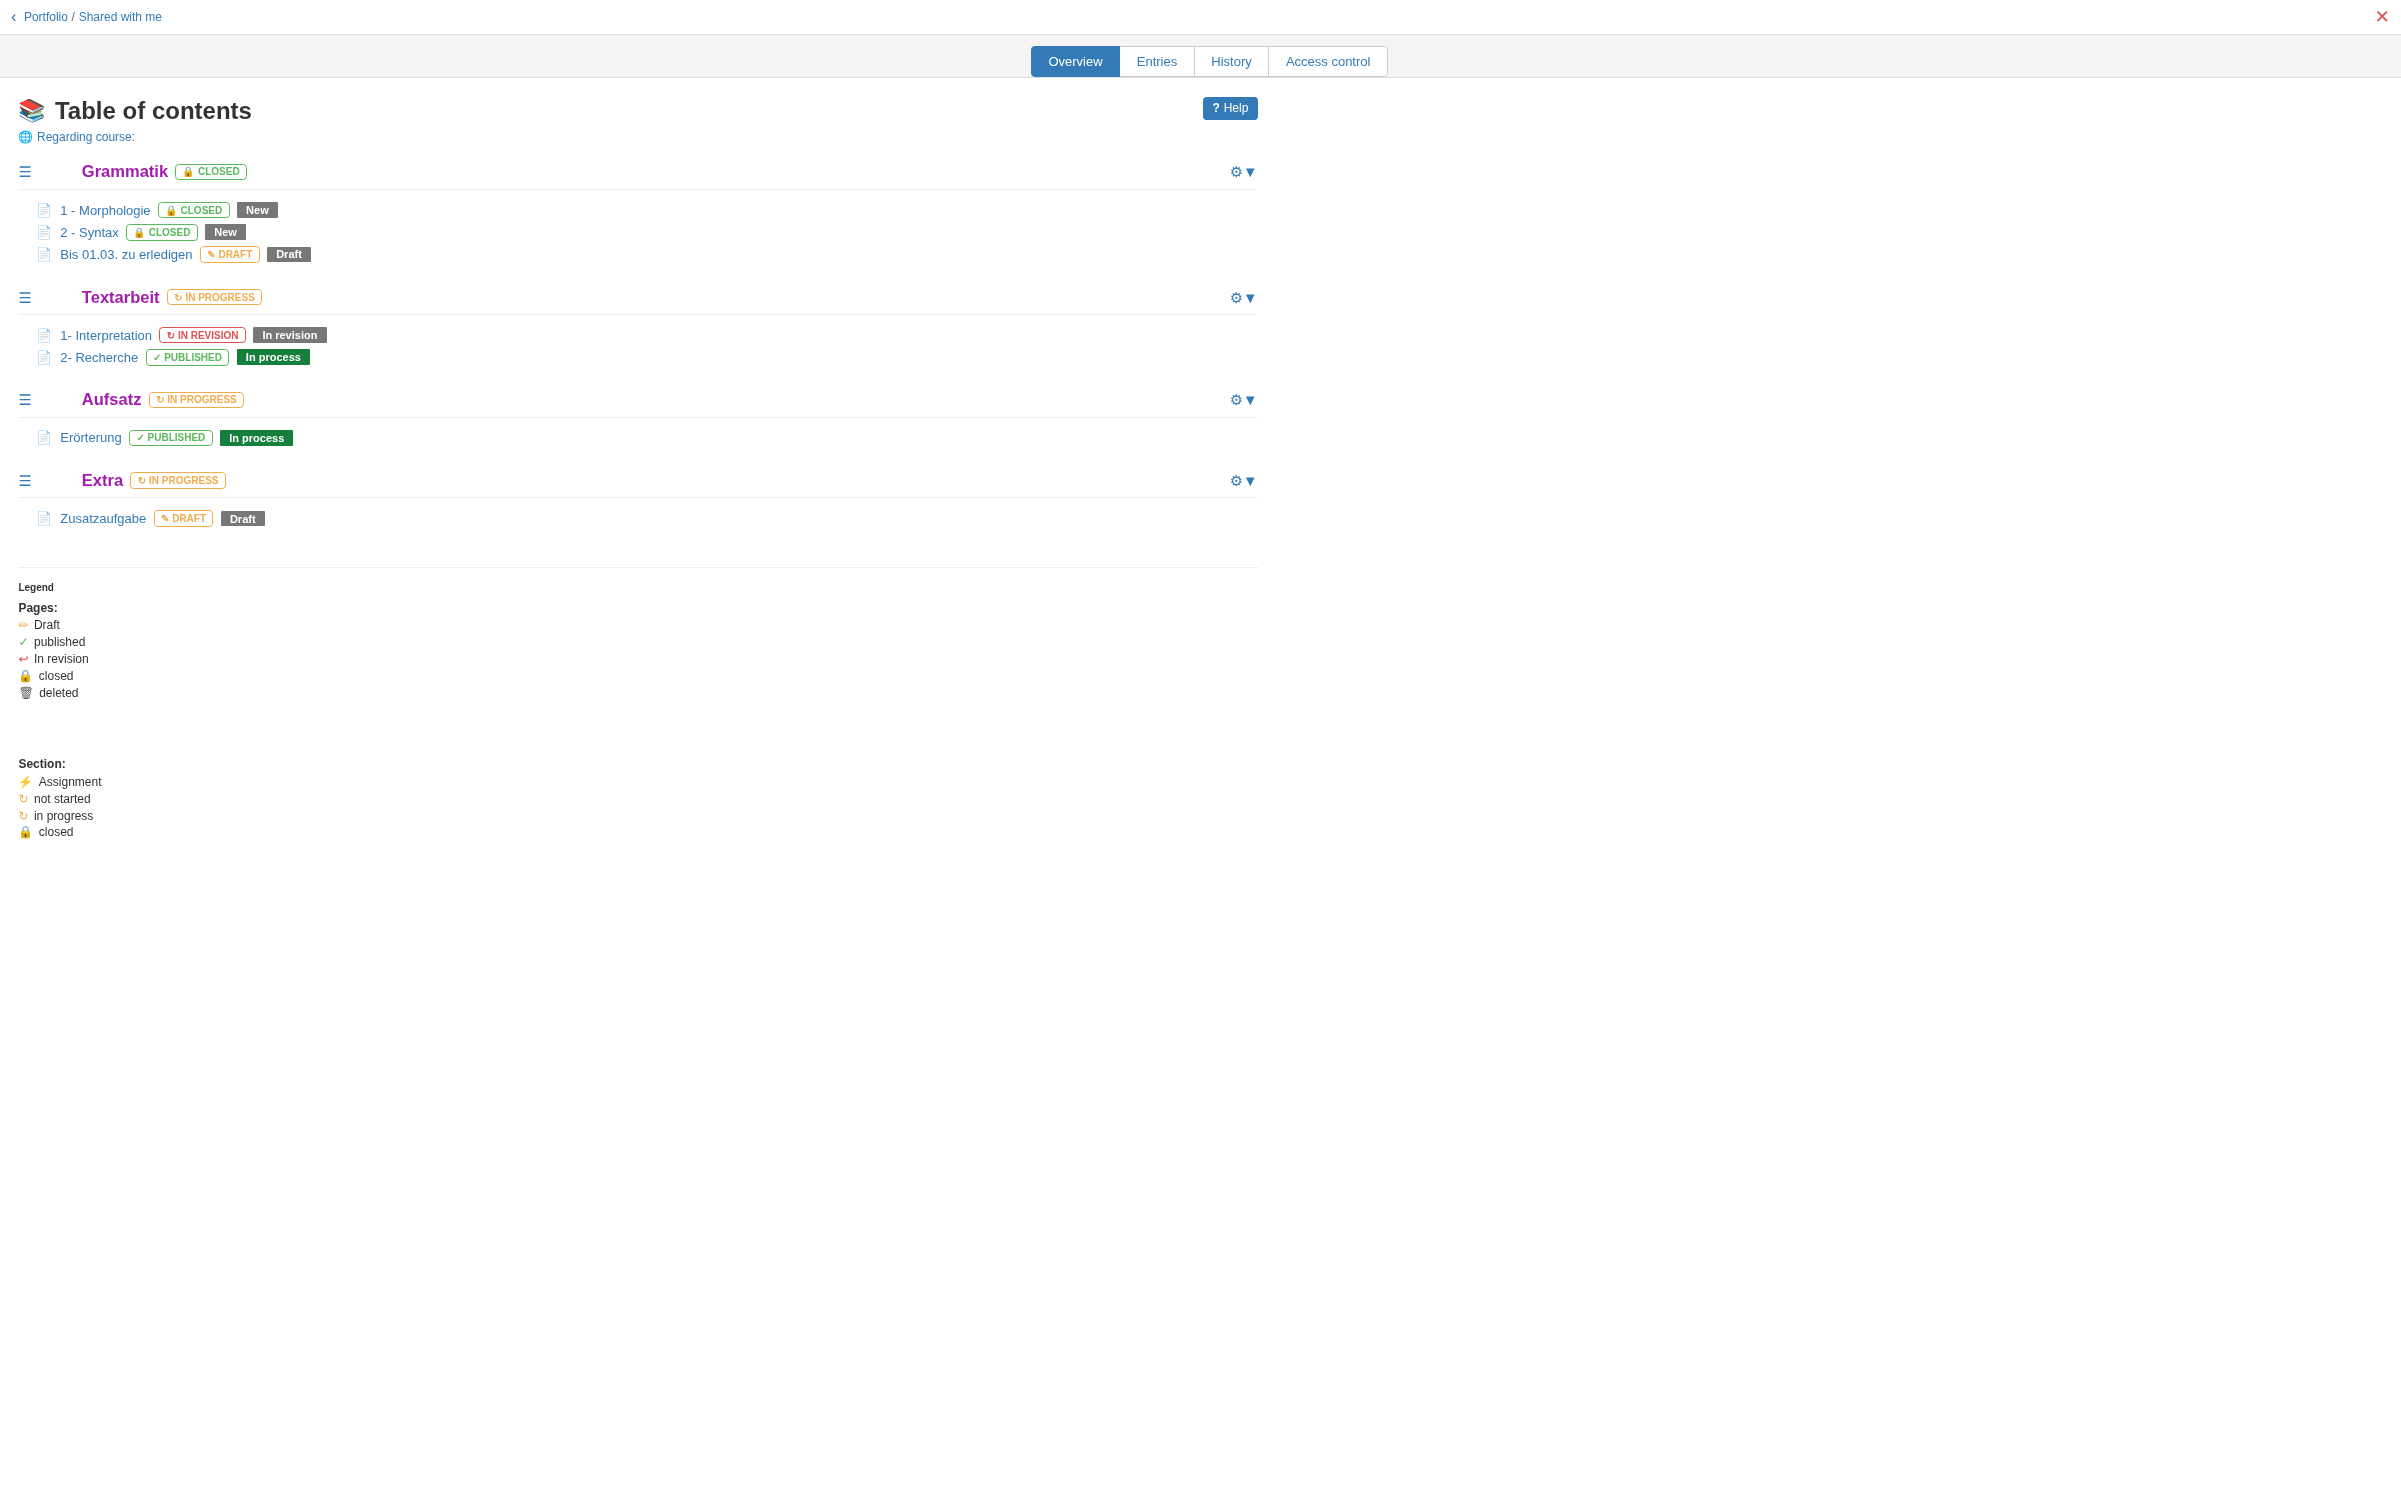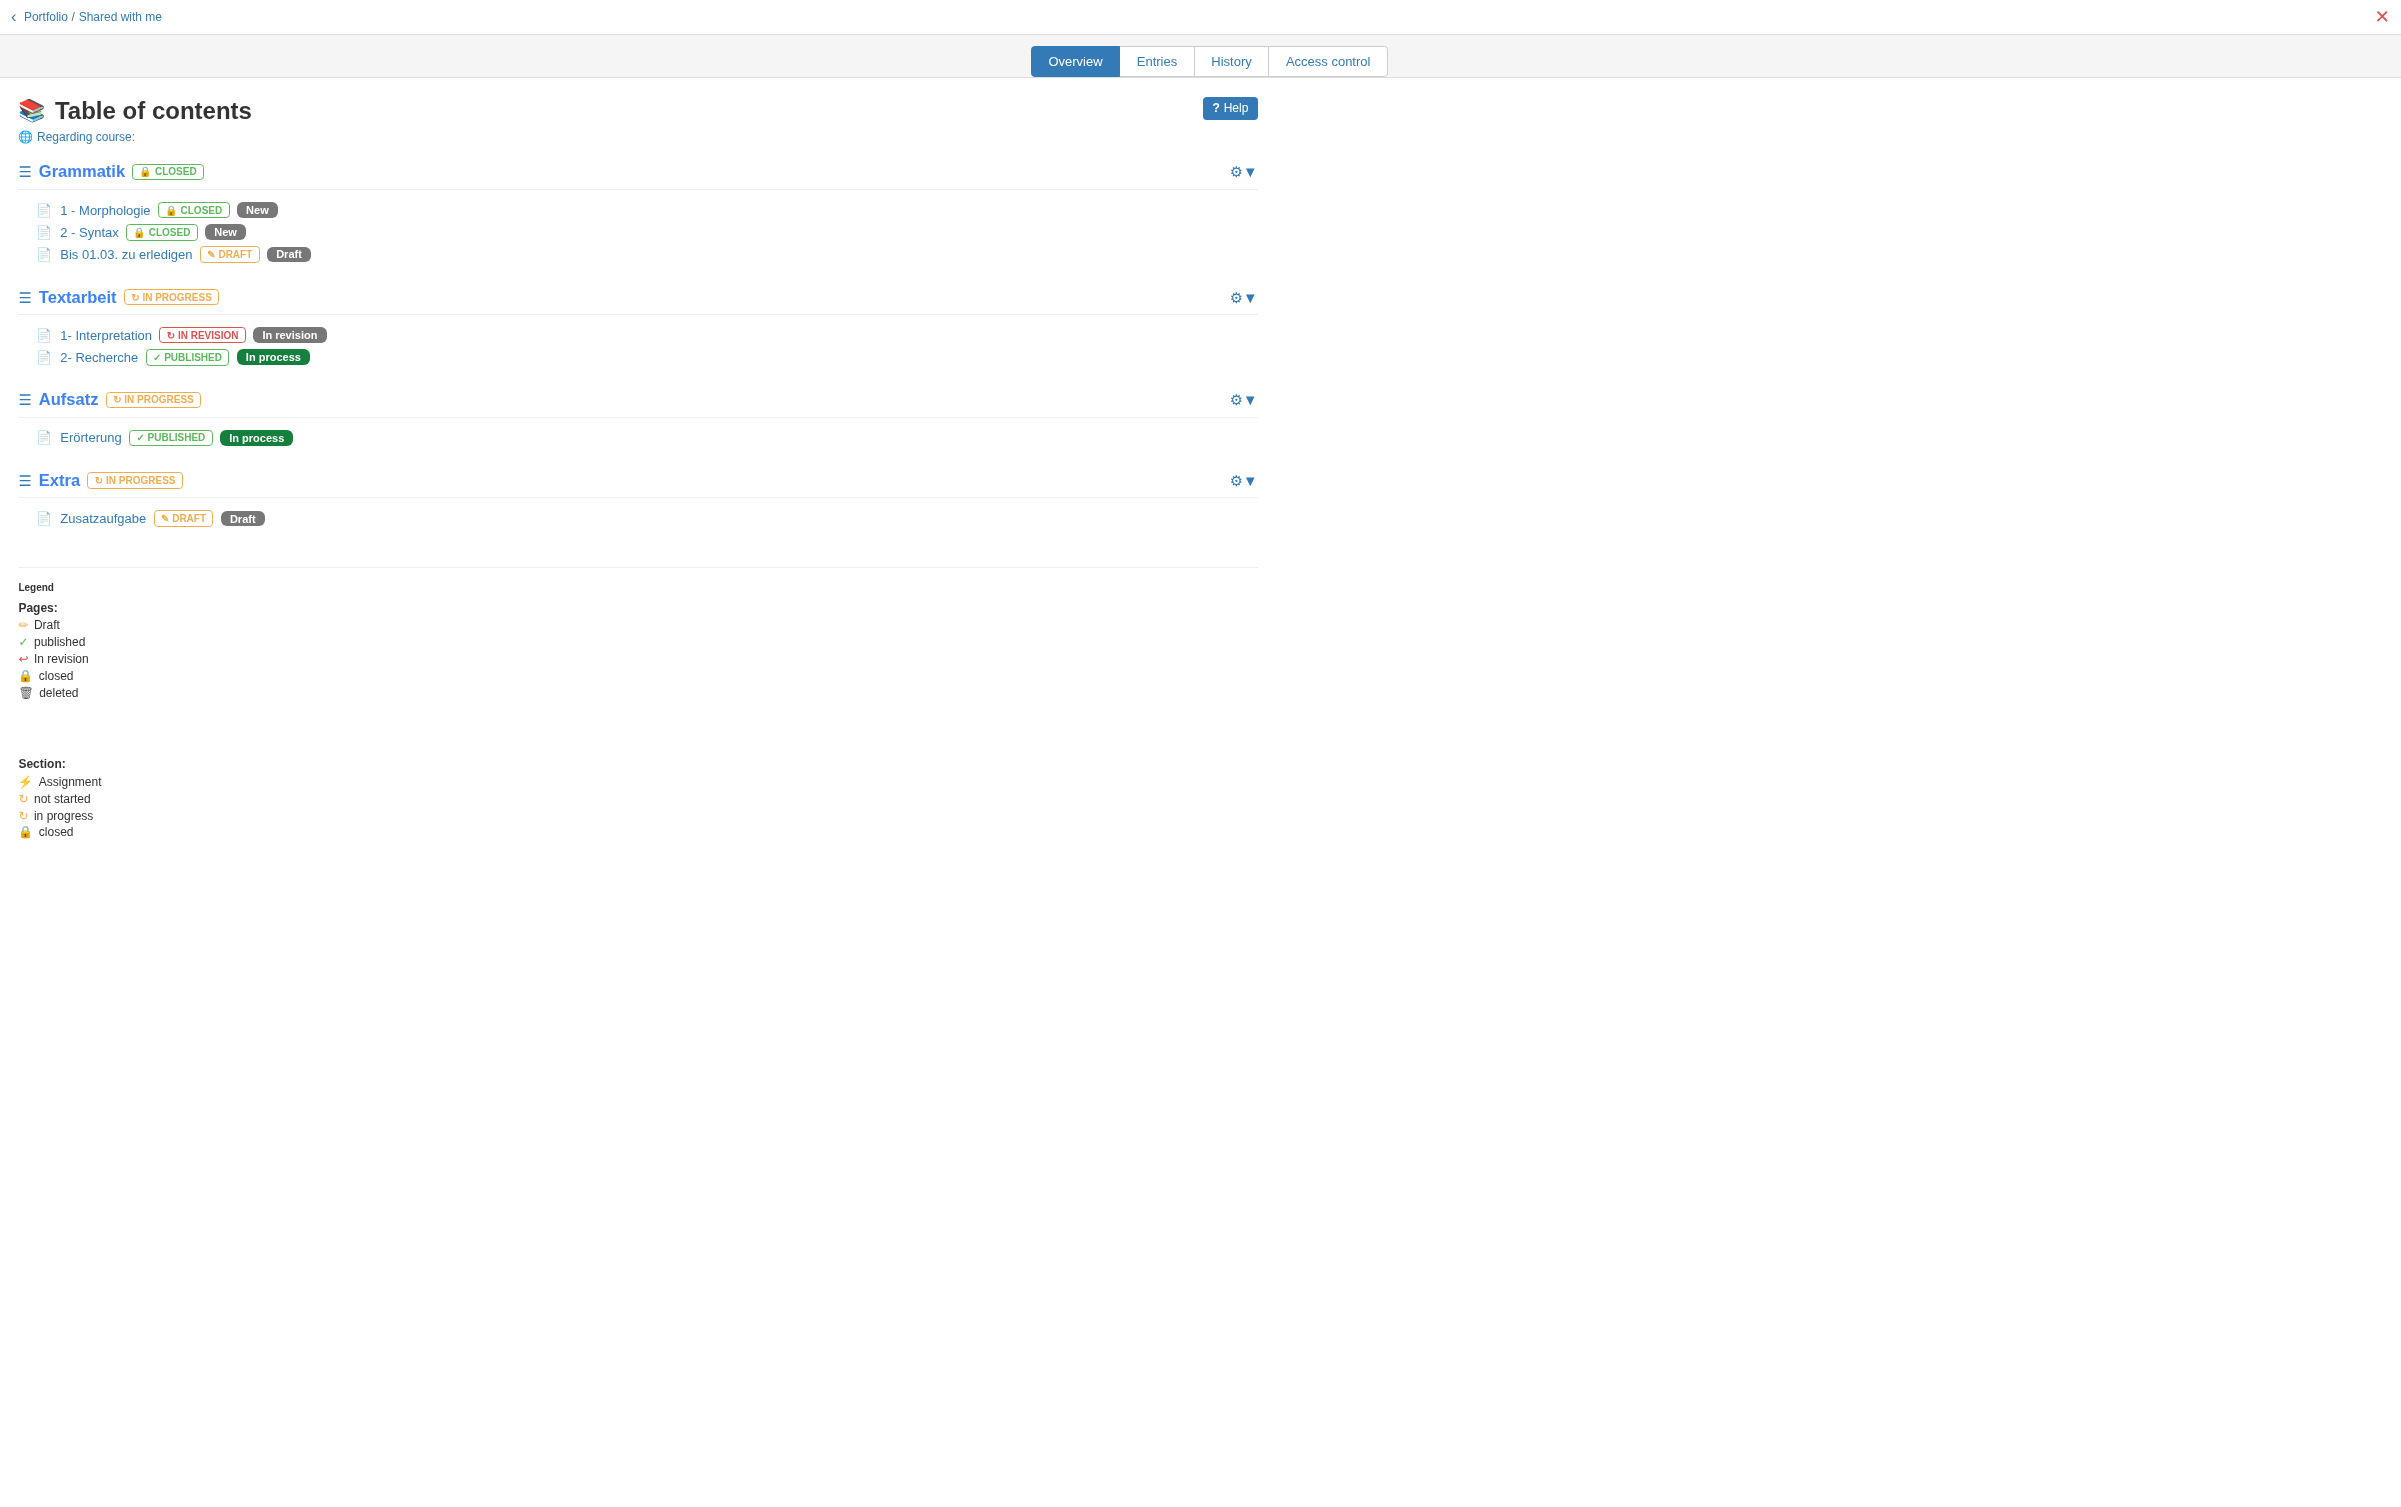--- a/index.html
+++ b/index.html
@@ -117,21 +117,22 @@
       margin-bottom: 7.3px;
     }
     .section-title-area {
       display: flex;
       align-items: center;
       gap: 7.3px;
     }
     .section-title {
       font-size: 16.5px;
       font-weight: bold;
-      color: #3b82f6;
+      color: #a21caf;
+      margin-left: 43px;
     }
     .section-menu-icon {
       color: #337ab7;
       font-size: 14.7px;
     }
     .section-actions {
       display: flex;
       align-items: center;
       gap: 1.8px;
     }
@@ -188,21 +189,21 @@
     }
     .badge-draft {
       border: 1.8px solid #f0ad4e;
       color: #f0ad4e;
       background: #fff;
     }
     .status-pill {
       display: inline-flex;
       align-items: center;
       padding: 1.8px 9.2px;
-      border-radius: 6px;
+      border-radius: 1px;
       font-size: 11px;
       font-weight: bold;
       color: #fff;
       text-align: center;
     }
     .pill-new { background: #777; }
     .pill-draft { background: #777; }
     .pill-in-revision { background: #777; }
     .pill-in-process { background: #15803d; }
 

